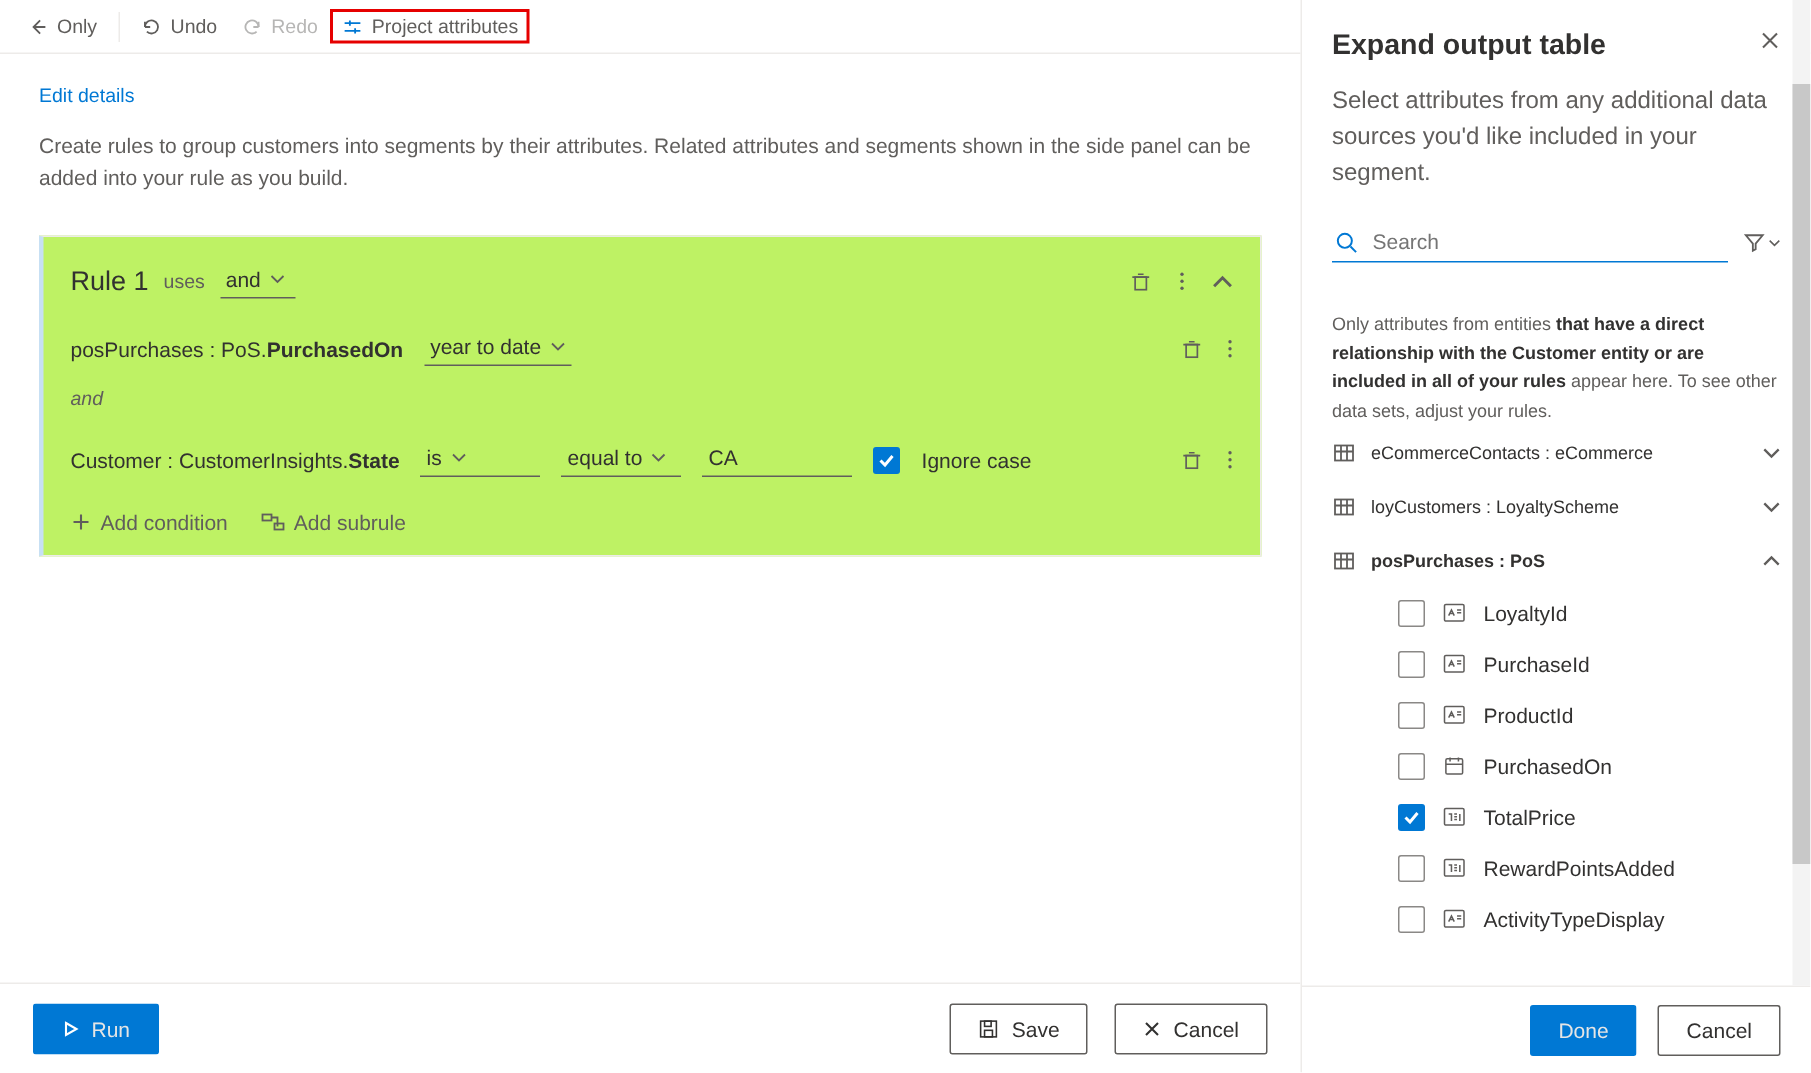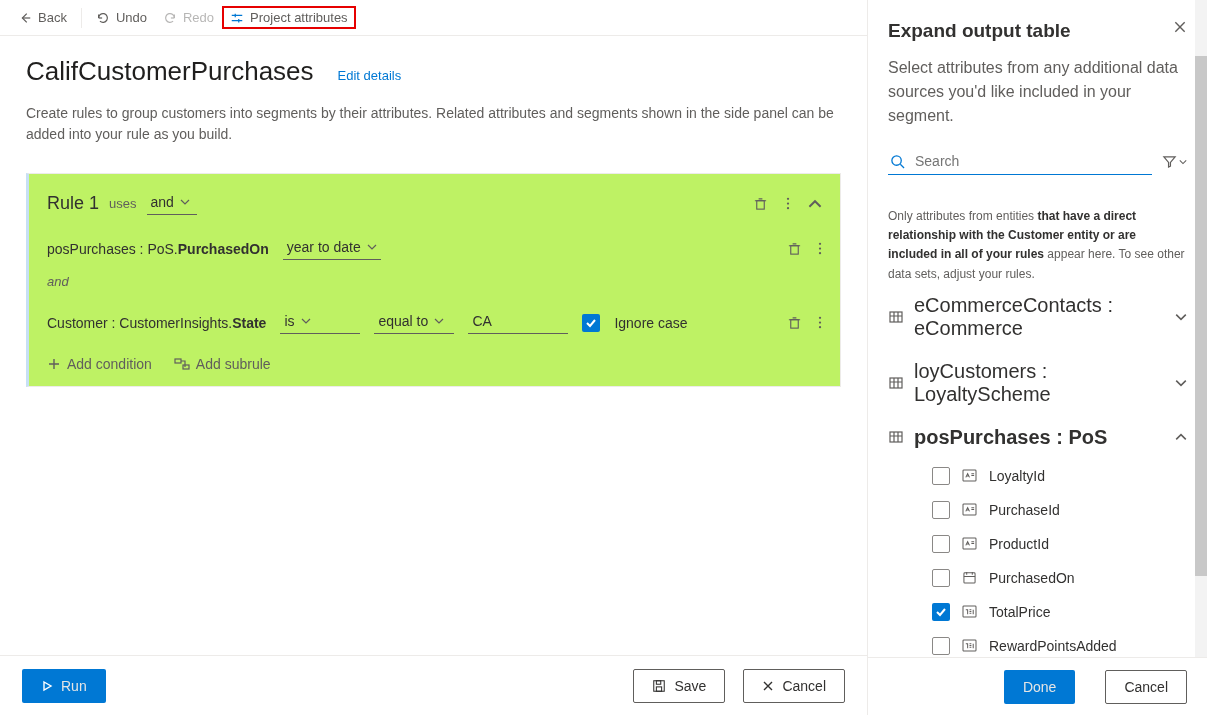--- a/index.html
+++ b/index.html
@@ -54,41 +54,41 @@
   .side-scroll{flex:1;overflow:auto;padding:20px 20px 10px 20px;}
   .side-title{font-size:19px;font-weight:600;display:flex;align-items:flex-start;}
   .close-x{margin-left:auto;cursor:pointer;color:var(--text-sub);}
   .side-sub{margin-top:14px;font-size:16px;color:var(--text-sub);line-height:1.5;}
   .search-row{display:flex;align-items:center;gap:10px;margin-top:20px;}
   .search-box{flex:1;display:flex;align-items:center;gap:8px;border-bottom:1px solid var(--accent);padding:4px 2px;}
   .search-box input{border:none;outline:none;font-size:14px;flex:1;color:var(--text);}
   .filter{display:flex;align-items:center;gap:2px;cursor:pointer;color:var(--text-sub);}
   .hint{margin-top:32px;font-size:12px;color:var(--text-sub);line-height:1.6;}
   .hint b{color:var(--text);}
-  .ent-row{display:flex;align-items:center;gap:10px;padding:10px 0;font-size:20px;cursor:pointer;}
+  .ent-row{display:flex;align-items:center;gap:10px;padding:10px 0;font-size:12px;cursor:pointer;}
   .ent-row svg{flex-shrink:0;}
   .ent-row .chev{margin-left:auto;}
   .ent-row.expanded{font-weight:600;}
   .attr-row{display:flex;align-items:center;gap:12px;padding:8px 0 8px 44px;font-size:14px;}
-  .side-footer{height:58px;border-top:1px solid var(--light-border);display:flex;align-items:center;justify-content:flex-end;gap:30px;padding:0 20px;}
+  .side-footer{height:58px;border-top:1px solid var(--light-border);display:flex;align-items:center;justify-content:flex-end;gap:14px;padding:0 20px;}
   .scroll-track{position:absolute;right:0;top:0;bottom:58px;width:12px;background:#f3f3f3;}
   .scroll-thumb{position:absolute;right:0;width:12px;background:#c8c8c8;}
 </style>
 </head>
 <body>
 
 <div class="toolbar">
   <div class="tb-item">
     <span>
       <svg width="14" height="14" viewBox="0 0 16 16" fill="none" stroke="#605e5c" stroke-width="1.4">
           <path d="M10 3 5 8l5 5"></path>
           <path d="M5 8h9"></path>
         </svg>
     </span>
-    <span>Back</span>
+    <span>Only</span>
   </div>
   <div class="tb-div"></div>
   <div class="tb-item">
     <span>
       <svg width="14" height="14" viewBox="0 0 16 16" fill="none" stroke="#605e5c" stroke-width="1.4">
           <path d="M3 8a5 5 0 1 1 1.5 3.5"></path>
           <path d="M3 8V4"></path>
           <path d="M3 8h4"></path>
         </svg>
     </span>
@@ -110,21 +110,20 @@
           <path d="M2 5h12M2 11h12"></path>
           <path d="M6 3v4M10 9v4"></path>
         </svg>
     </span>
     <span>Project attributes</span>
   </div>
 </div>
 
 <div class="main">
   <div class="title-row">
-    <div class="title">CalifCustomerPurchases</div>
     <div class="edit-link">Edit details</div>
   </div>
   <div class="desc">Create rules to group customers into segments by their attributes. Related attributes and segments shown in the side panel can be added into your rule as you build.</div>
 
   <div class="rule-card">
     <div class="rule-head">
       <span class="rule-name">Rule 1</span>
       <span class="rule-uses">uses</span>
       <span class="dd small">
         <span>and</span>

